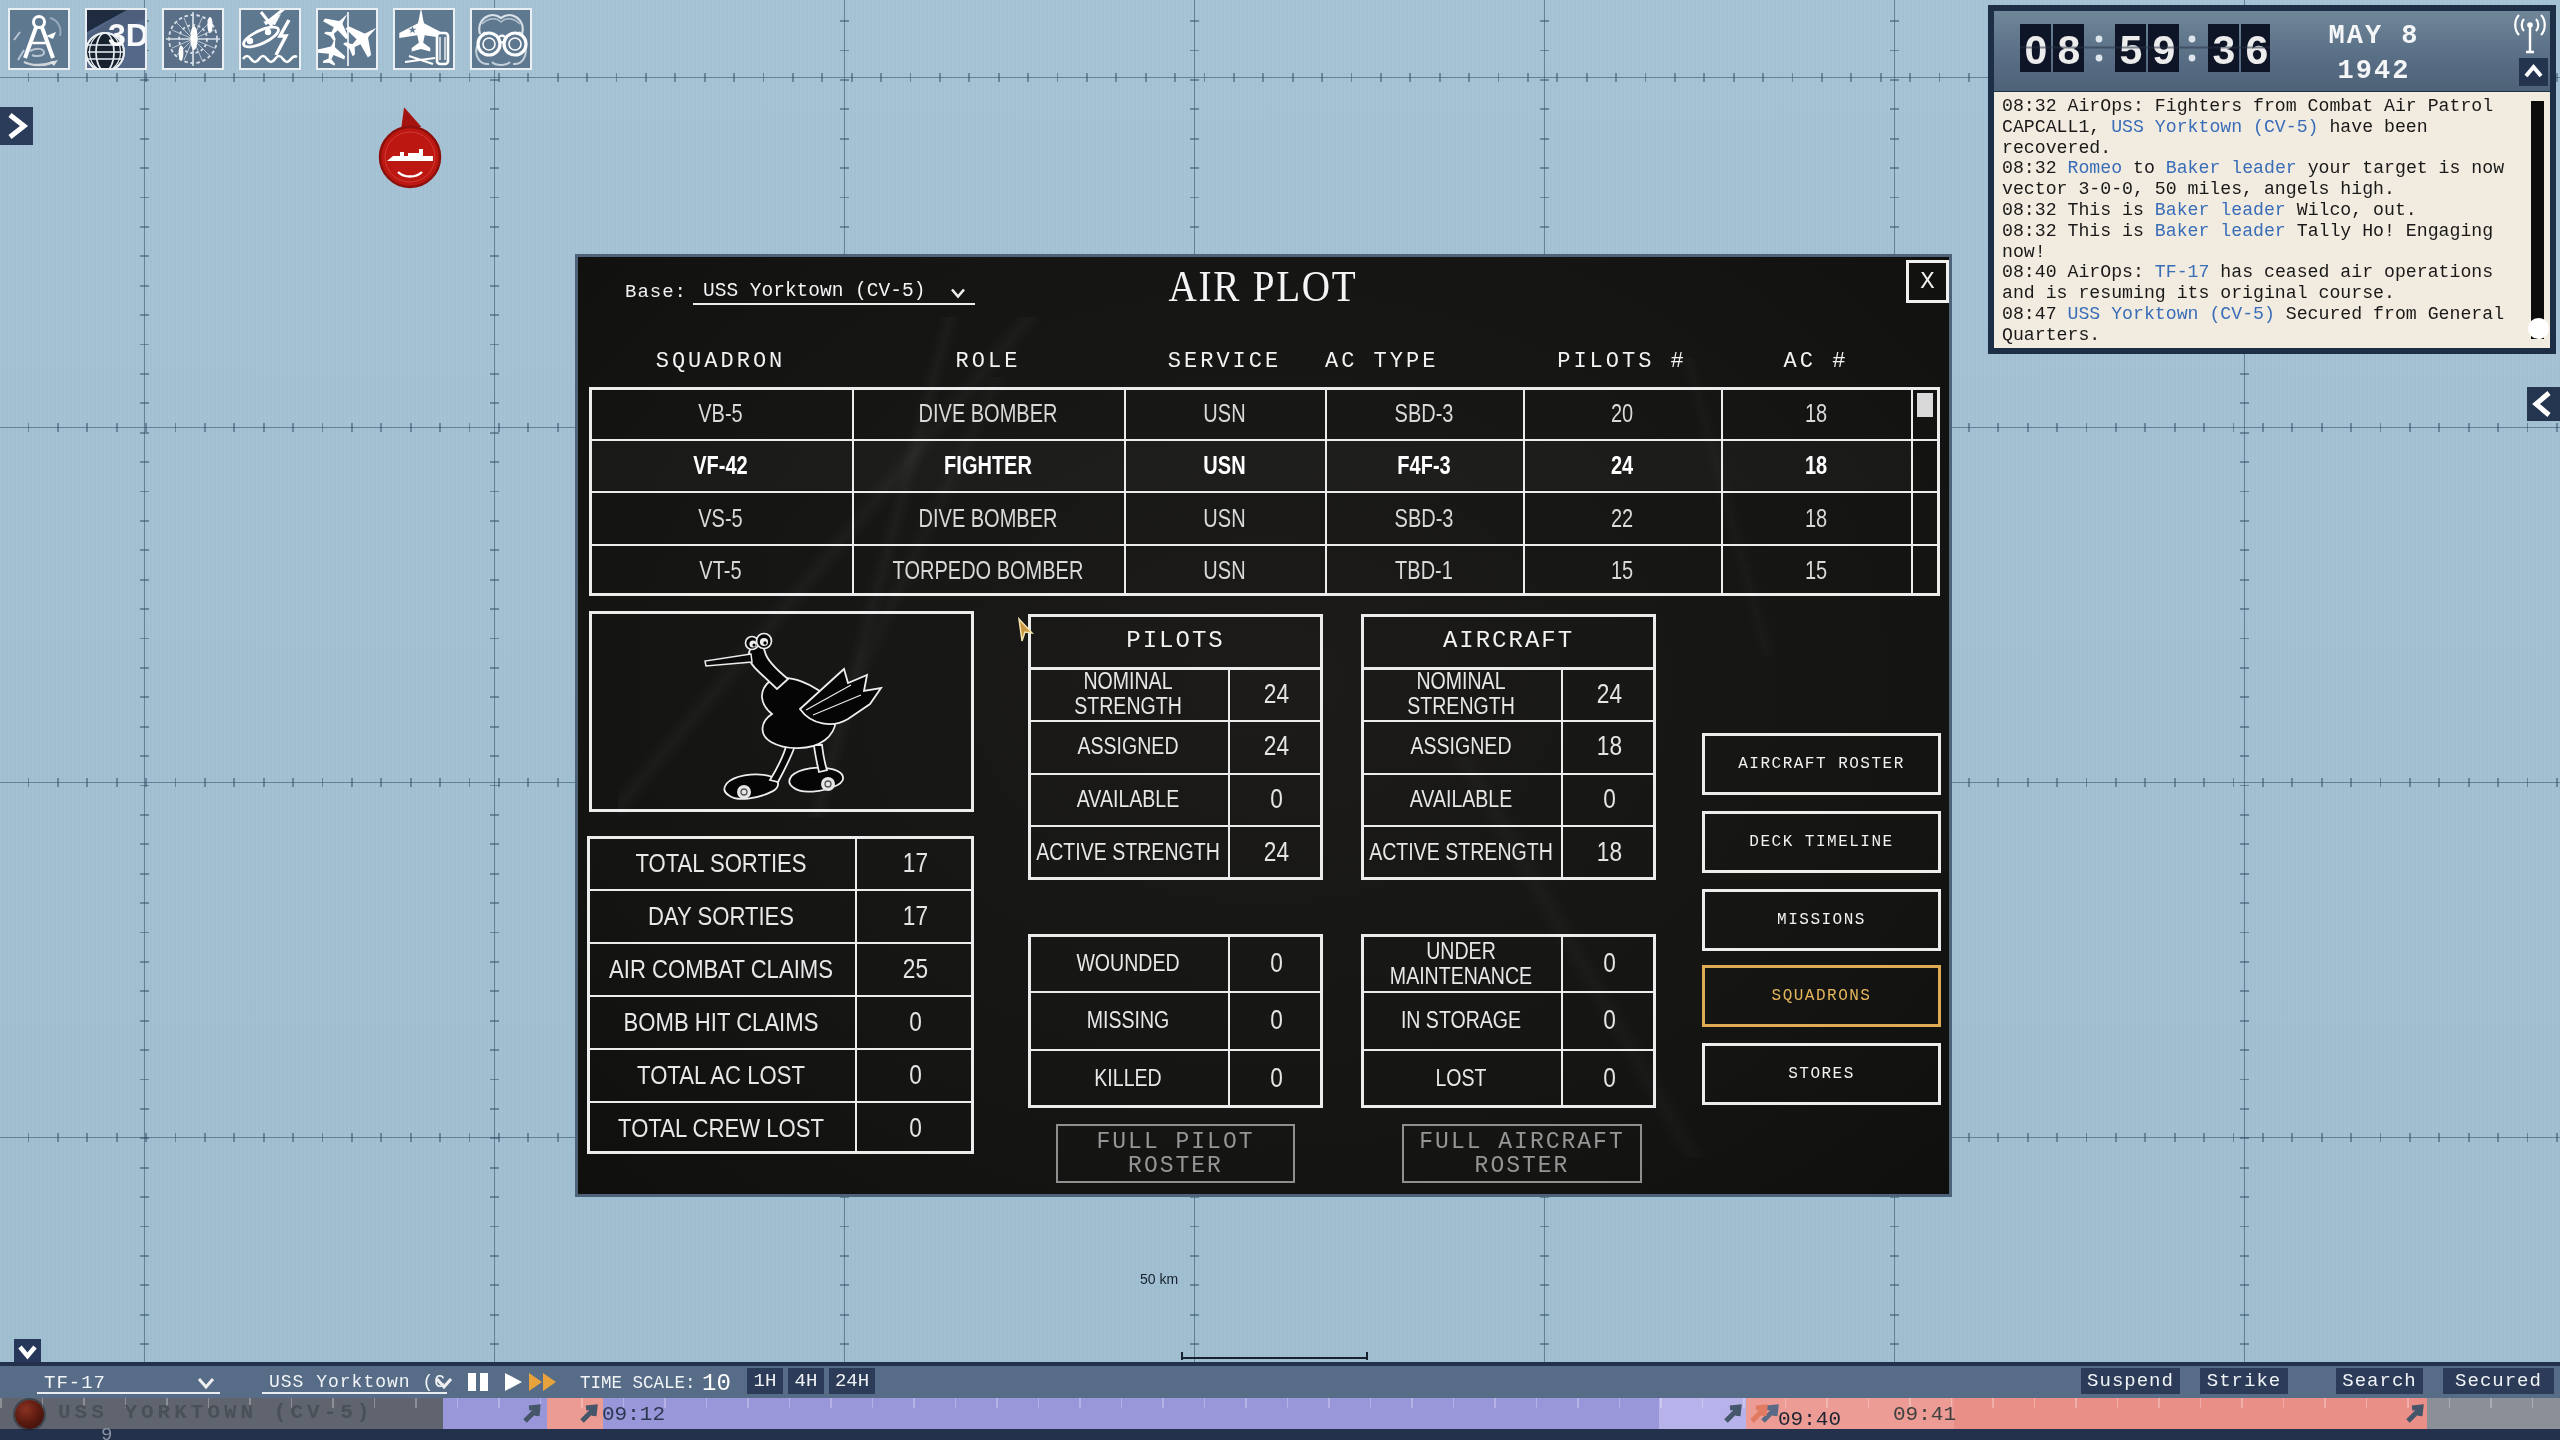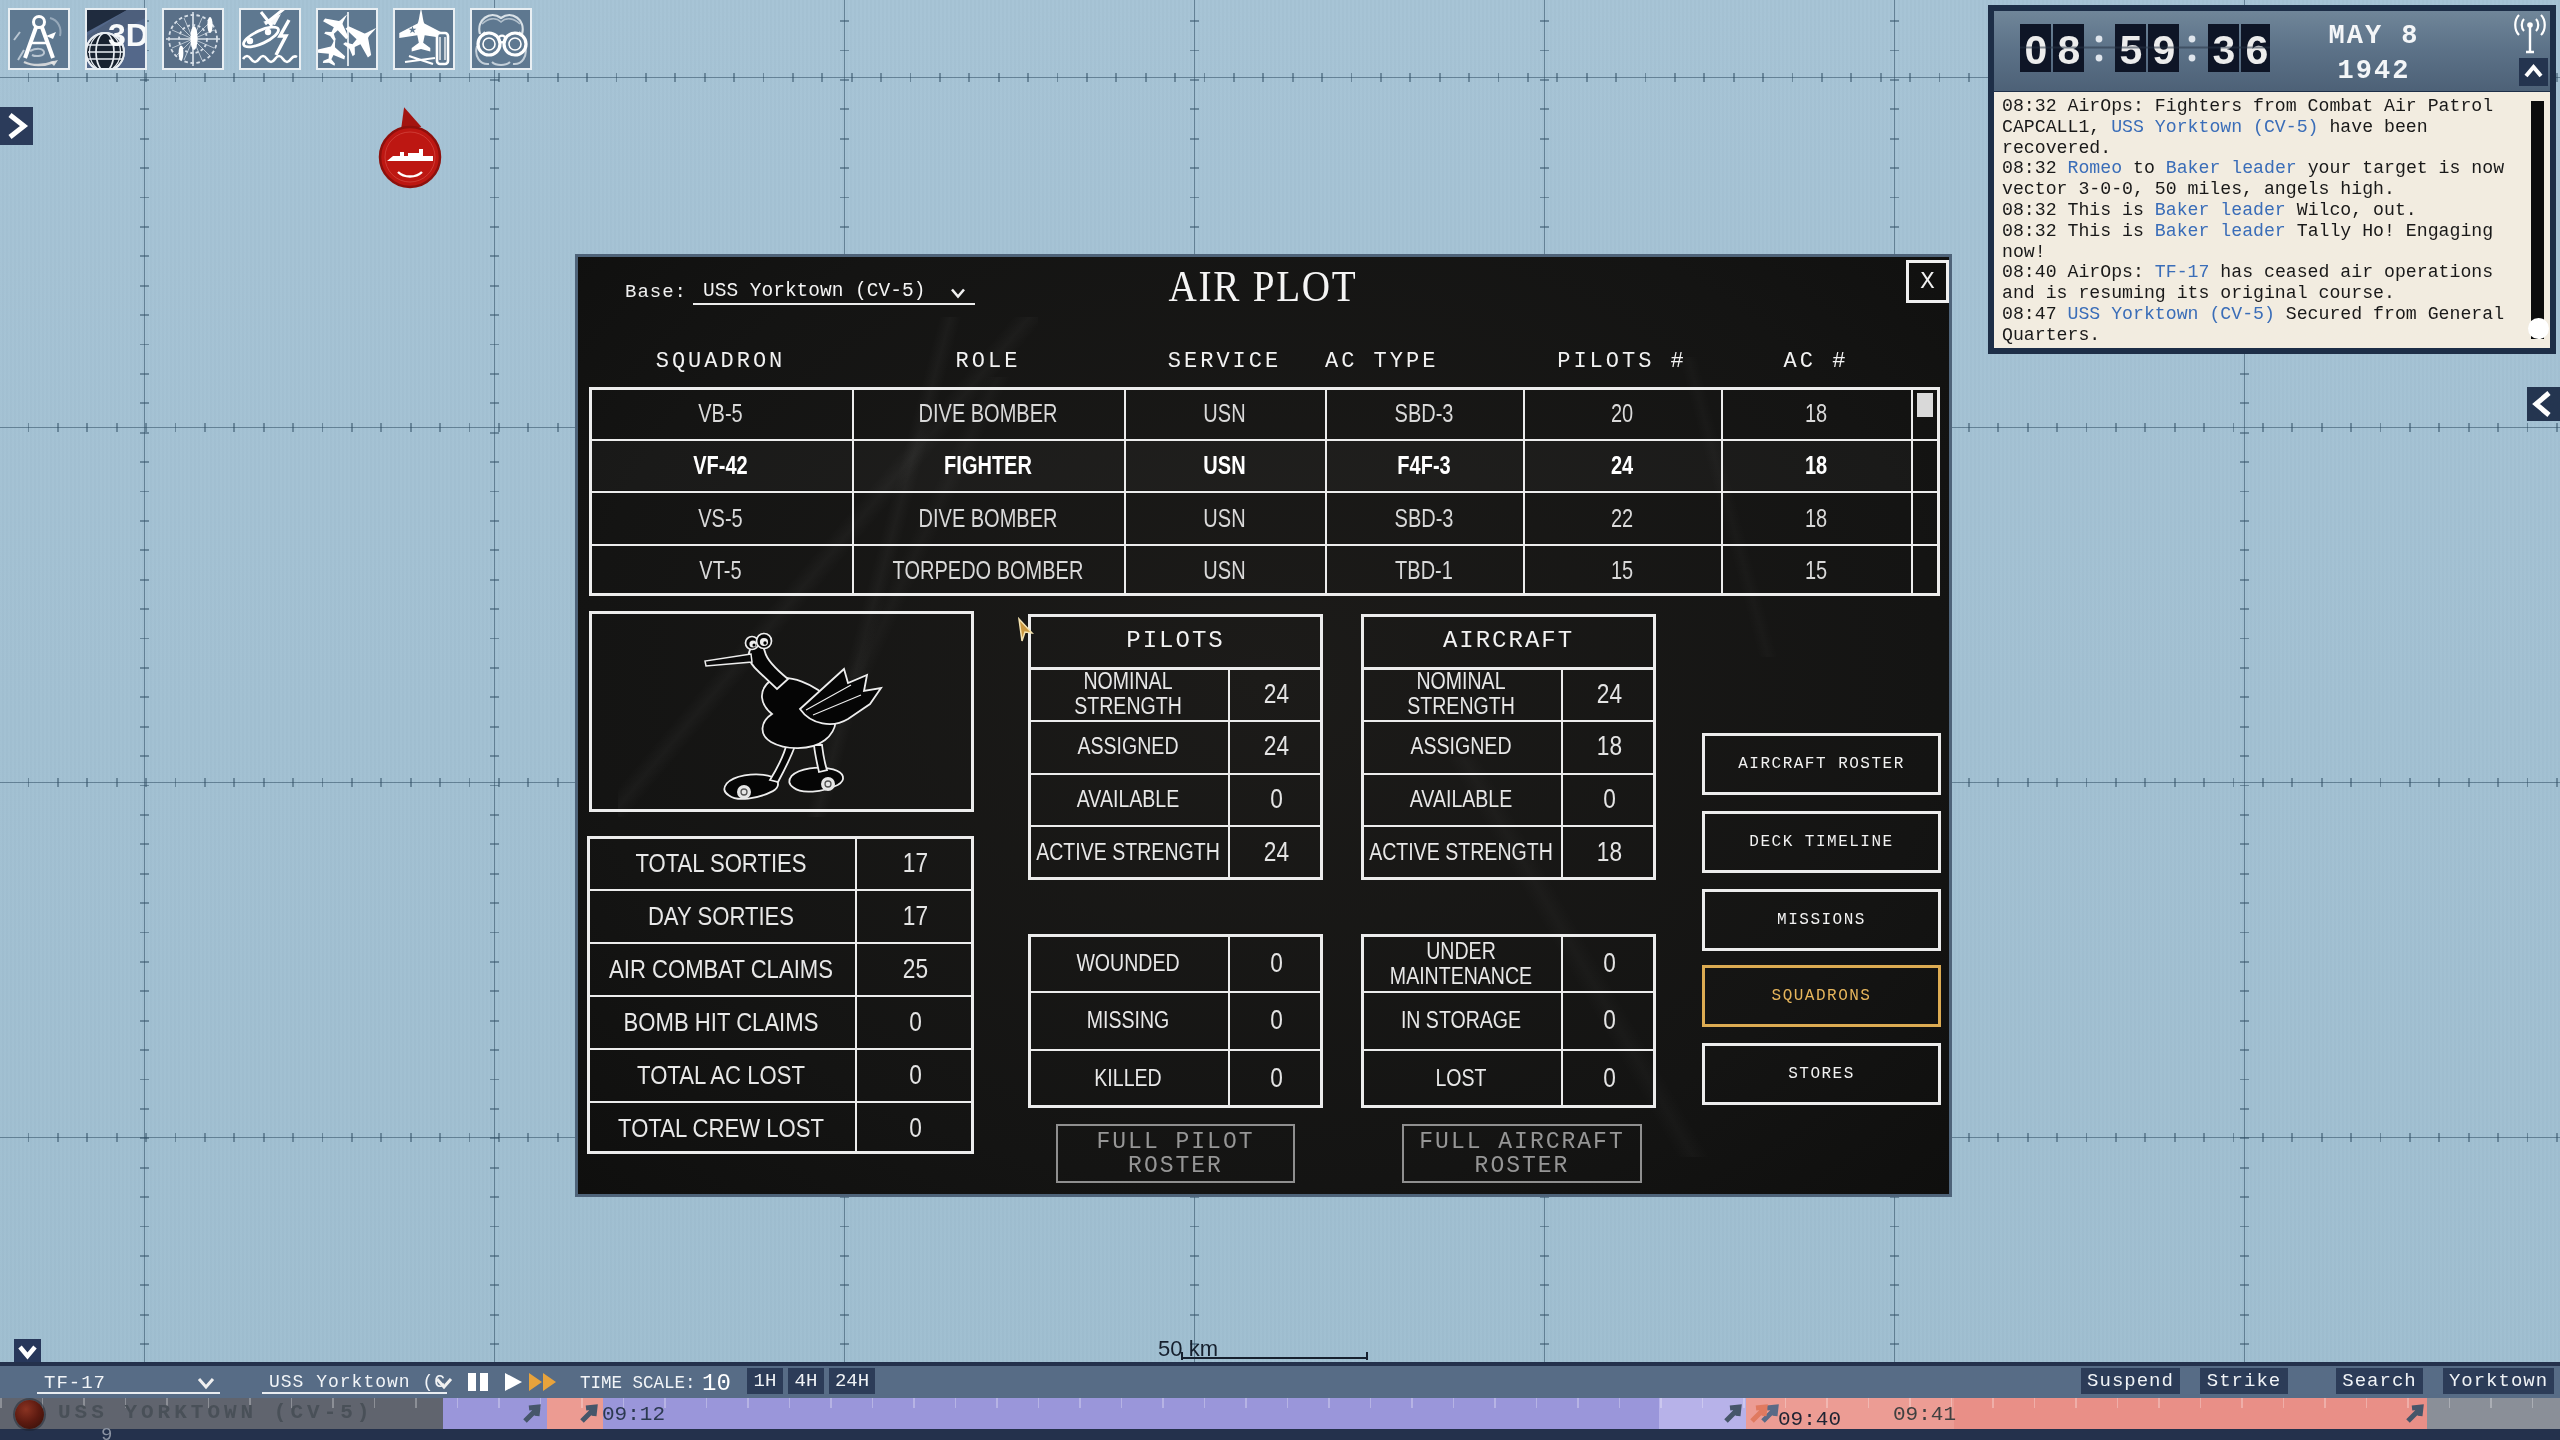--- a/index.html
+++ b/index.html
@@ -422,21 +422,21 @@
     <div class="btn mono" style="left:1124px;top:554px;width:239px;height:62px">DECK TIMELINE</div>
     <div class="btn mono" style="left:1124px;top:632px;width:239px;height:62px">MISSIONS</div>
     <div class="btn mono" style="left:1124px;top:708px;width:239px;height:62px;border-color:#dcab52;color:#e7b65c">SQUADRONS</div>
     <div class="btn mono" style="left:1124px;top:786px;width:239px;height:62px">STORES</div>
 
     <svg class="abs" style="left:438px;top:360px" width="20" height="26" viewBox="0 0 20 26">
       <path d="M3 2 L16 16 L9 15 L6 24 Z" fill="#c9973f" stroke="#f3e2b0" stroke-width="1.5"></path>
     </svg>
   </div>
 
-  <div class="abs sans" style="left:1140px;top:1336px;width:78px;text-align:right;font-size:22px;color:#16202e">50 km</div>
+  <div class="abs sans" style="left:1140px;top:1271px;width:78px;text-align:left;font-size:14px;color:#16202e">50 km</div>
   <div class="abs" style="left:1181px;top:1352px;width:187px;height:8px;
     background:linear-gradient(180deg,transparent 5px,#16202e 5px 7px,transparent 7px),
       linear-gradient(90deg,#16202e 0 2px,transparent 2px 185px,#16202e 185px 187px);"></div>
 
   <div class="abs" style="left:14px;top:1339px;width:27px;height:24px;background:#27375a">
     <svg width="27" height="24" viewBox="0 0 27 24">
         <path d="M6 8 L13.5 17 L21 8" stroke="#fff" stroke-width="4.5" fill="none"></path>
       </svg>
   </div>
 
@@ -461,21 +461,21 @@
       <path d="M0 0 L13 9 L0 18 Z M14 0 L27 9 L14 18 Z" fill="#e8a33c"></path>
     </svg>
   <div class="abs mono" style="left:580px;top:1373px;font-size:17.5px;color:#f2f5f8;letter-spacing:0">TIME SCALE:</div>
   <div class="abs mono" style="left:702px;top:1370px;font-size:24px;color:#fff;">10</div>
   <div class="navybtn mono" style="left:747px;top:1368px;width:36px;height:26px;font-size:19px">1H</div>
   <div class="navybtn mono" style="left:788px;top:1368px;width:36px;height:26px;font-size:19px">4H</div>
   <div class="navybtn mono" style="left:829px;top:1368px;width:46px;height:26px;font-size:19px">24H</div>
   <div class="navybtn mono" style="left:2081px;top:1368px;width:99px;height:26px;font-size:19px;letter-spacing:1px">Suspend</div>
   <div class="navybtn mono" style="left:2200px;top:1368px;width:88px;height:26px;font-size:19px;letter-spacing:1px">Strike</div>
   <div class="navybtn mono" style="left:2336px;top:1368px;width:87px;height:26px;font-size:19px;letter-spacing:1px">Search</div>
-  <div class="navybtn mono" style="left:2443px;top:1368px;width:111px;height:26px;font-size:19px;letter-spacing:1px">Yorktown</div>
+  <div class="navybtn mono" style="left:2443px;top:1368px;width:111px;height:26px;font-size:19px;letter-spacing:1px">Secured</div>
 
   <div class="abs" style="left:0;top:1398px;width:2560px;height:31px;background:#9a96da;overflow:hidden">
     <div class="abs" style="left:0;top:0;width:443px;height:31px;background:#60646e"></div>
     <div class="abs" style="left:547px;top:0;width:56px;height:31px;background:#ec9b92"></div>
     <div class="abs" style="left:1659px;top:0;width:87px;height:31px;background:#b7b2e9"></div>
     <div class="abs" style="left:1746px;top:0;width:681px;height:31px;background:#ec9c94"></div>
     <div class="abs" style="left:1954px;top:0;width:473px;height:31px;background:#e98f87"></div>
     <div class="abs" style="left:2427px;top:0;width:133px;height:31px;background:#8a8f98"></div>
     <div class="abs" style="left:0;top:0;width:2560px;height:10px;background:
       repeating-linear-gradient(90deg,rgba(255,255,255,.28) 0 1.6px,transparent 1.6px 41.5px)"></div>

